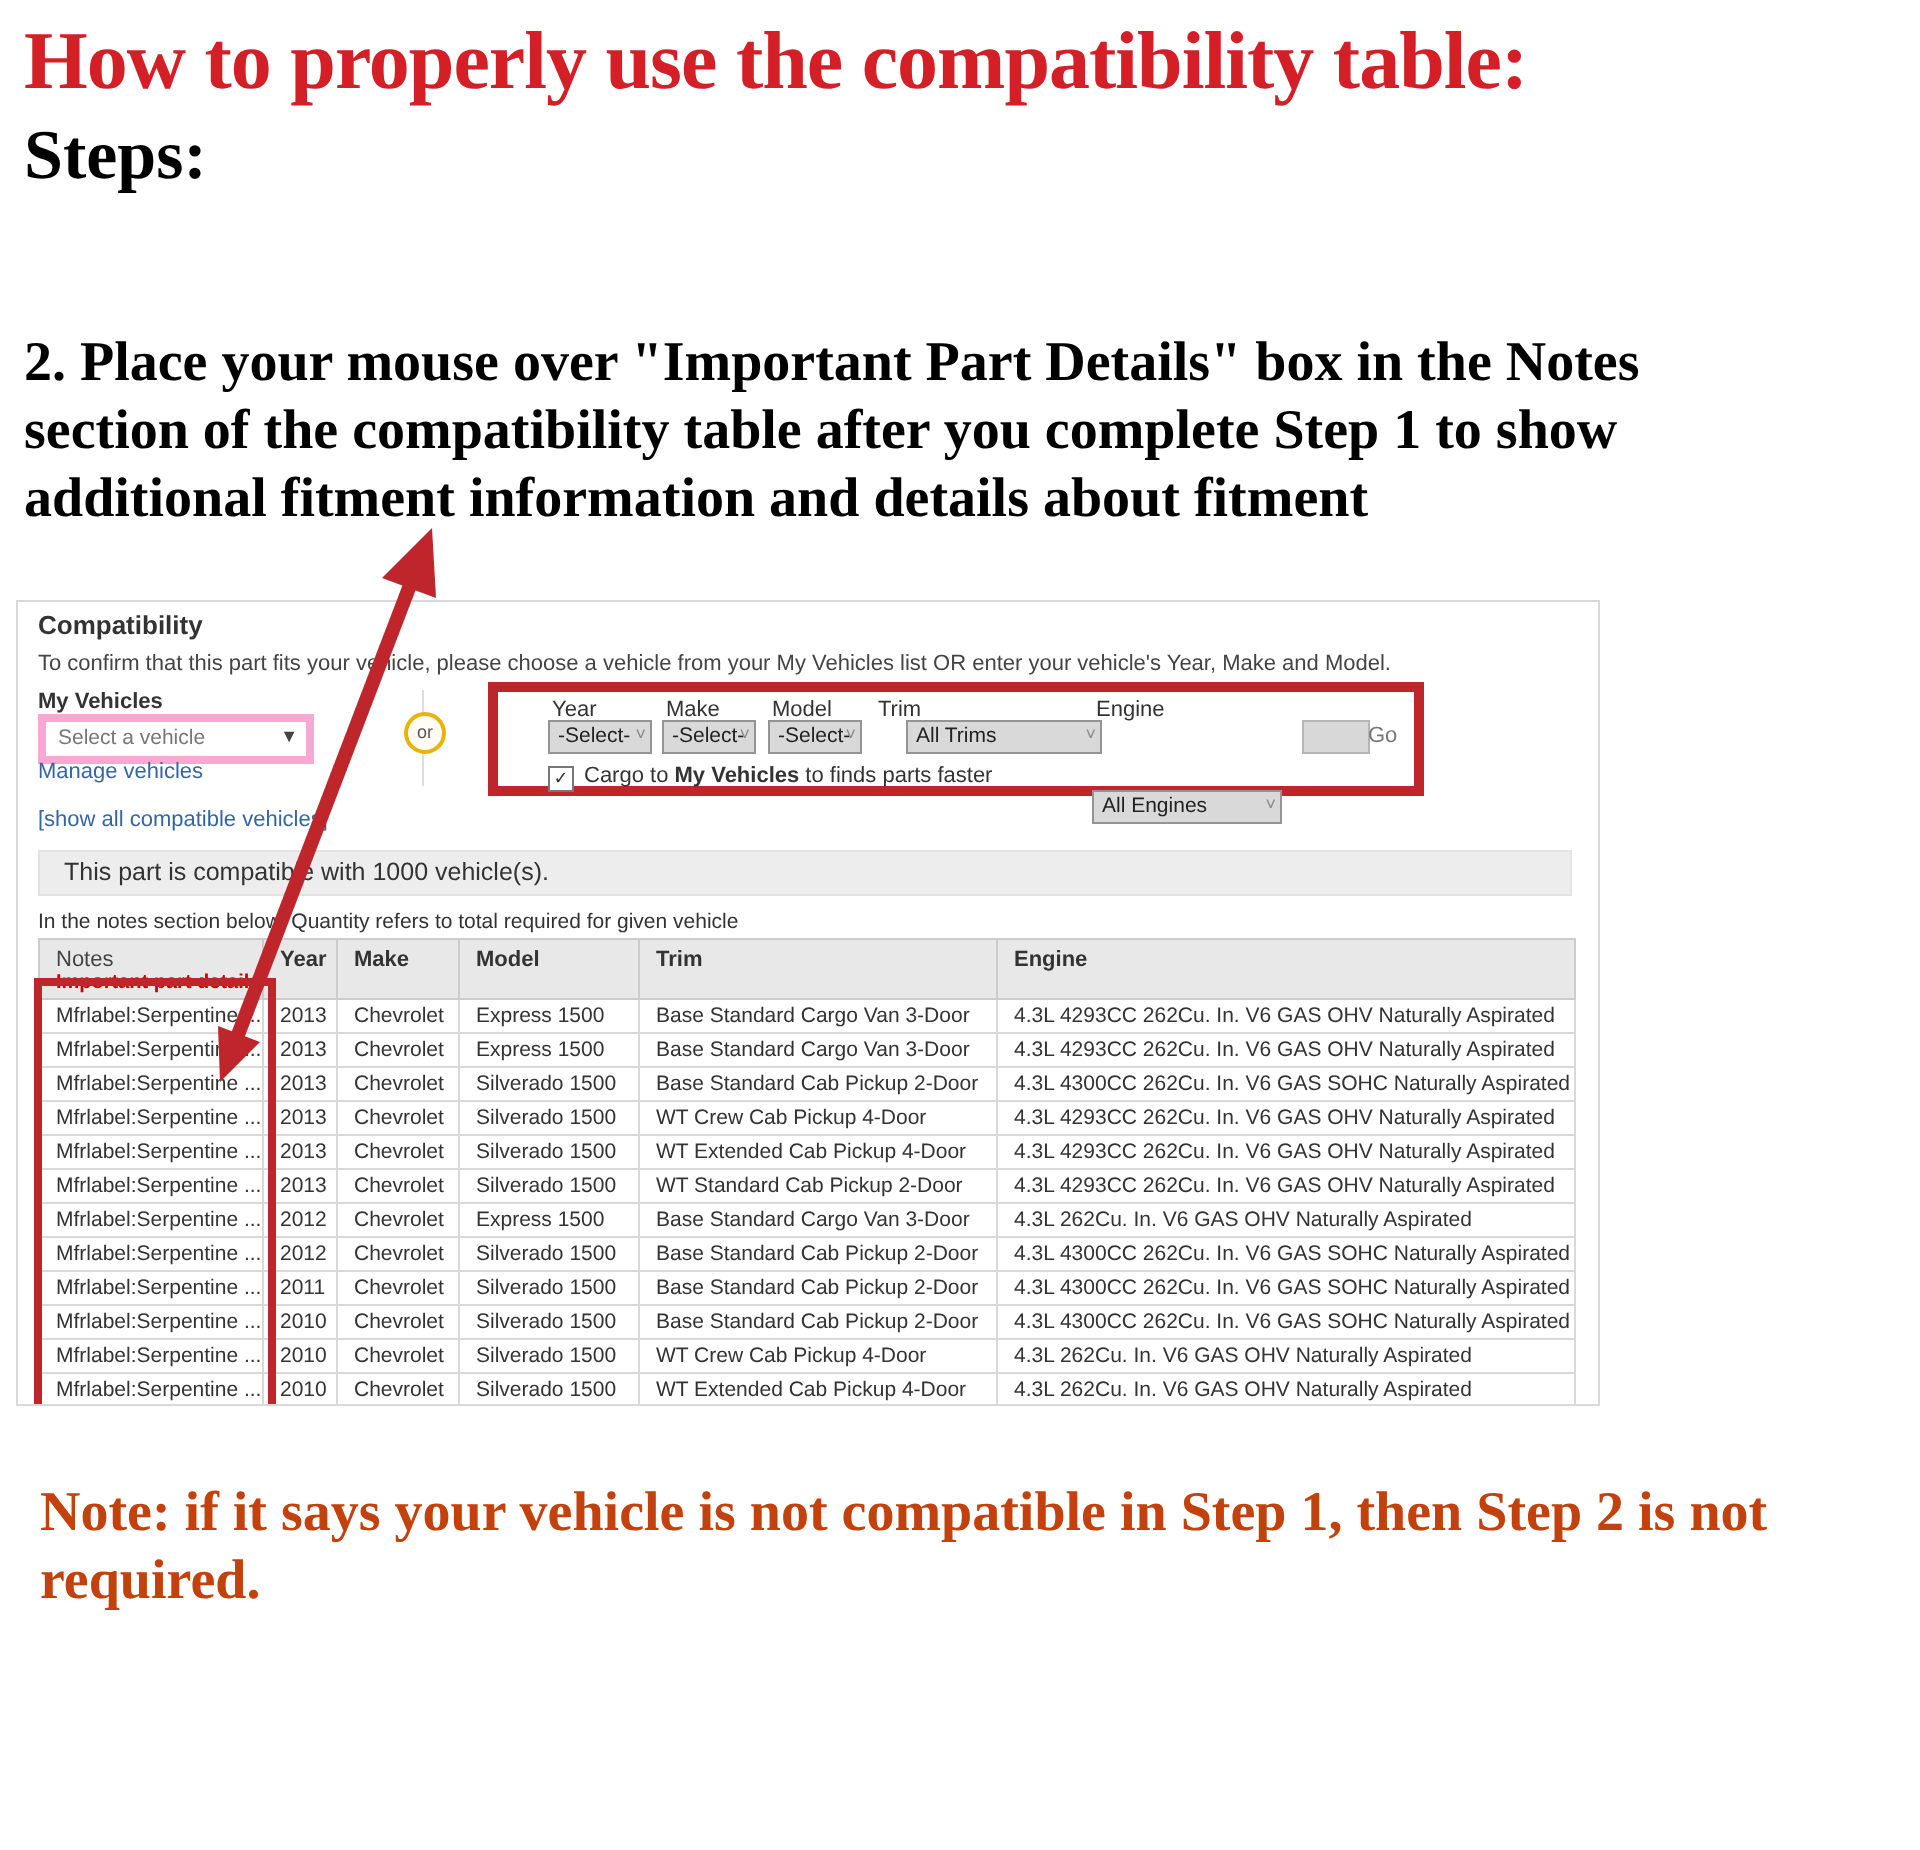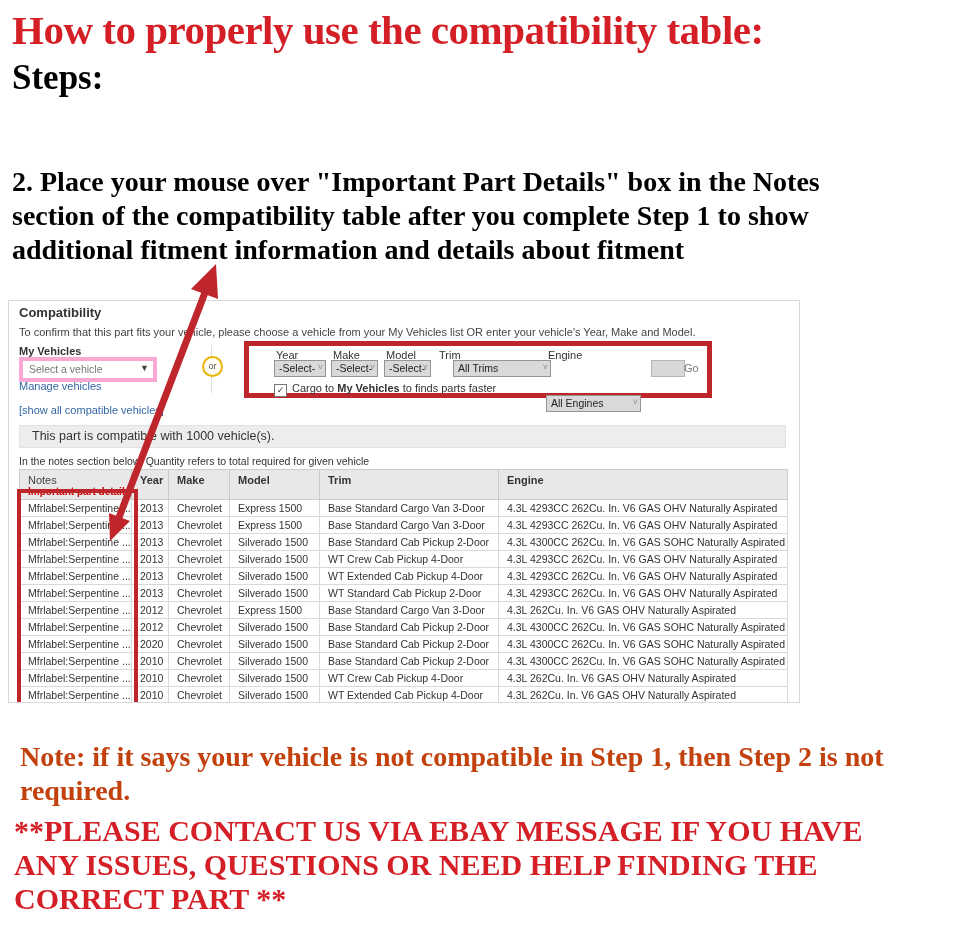--- a/index.html
+++ b/index.html
@@ -215,21 +215,21 @@
           <tr>
             <td>Mfrlabel:Serpentine ...</td>
             <td>2012</td>
             <td>Chevrolet</td>
             <td>Silverado 1500</td>
             <td>Base Standard Cab Pickup 2-Door</td>
             <td>4.3L 4300CC 262Cu. In. V6 GAS SOHC Naturally Aspirated</td>
           </tr>
           <tr>
             <td>Mfrlabel:Serpentine ...</td>
-            <td>2020</td>
+            <td>2011</td>
             <td>Chevrolet</td>
             <td>Silverado 1500</td>
             <td>Base Standard Cab Pickup 2-Door</td>
             <td>4.3L 4300CC 262Cu. In. V6 GAS SOHC Naturally Aspirated</td>
           </tr>
           <tr>
             <td>Mfrlabel:Serpentine ...</td>
             <td>2010</td>
             <td>Chevrolet</td>
             <td>Silverado 1500</td>
@@ -258,15 +258,14 @@
     <div id="notes-red-rect" class="abs"></div>
   </div>
 
   <svg id="arrow-layer" class="abs" viewBox="0 0 960 925" xmlns="http://www.w3.org/2000/svg">
     <line x1="206" y1="290" x2="118" y2="520" stroke="#bf262c" stroke-width="7"></line>
     <polygon points="216,264 218,299 191,289" fill="#bf262c"></polygon>
     <polygon points="110,541 130,521 109,513" fill="#bf262c"></polygon>
   </svg>
 
   <div id="note-text" class="abs serif">Note: if it says your vehicle is not compatible in Step 1, then Step 2 is not required.</div>
-  <div id="contact-text" class="abs serif">**PLEASE CONTACT US VIA EBAY MESSAGE IF YOU HAVE ANY ISSUES, QUESTIONS OR NEED HELP FINDING THE CORRECT PART **</div>
 
 </div>
 
 </body></html>

